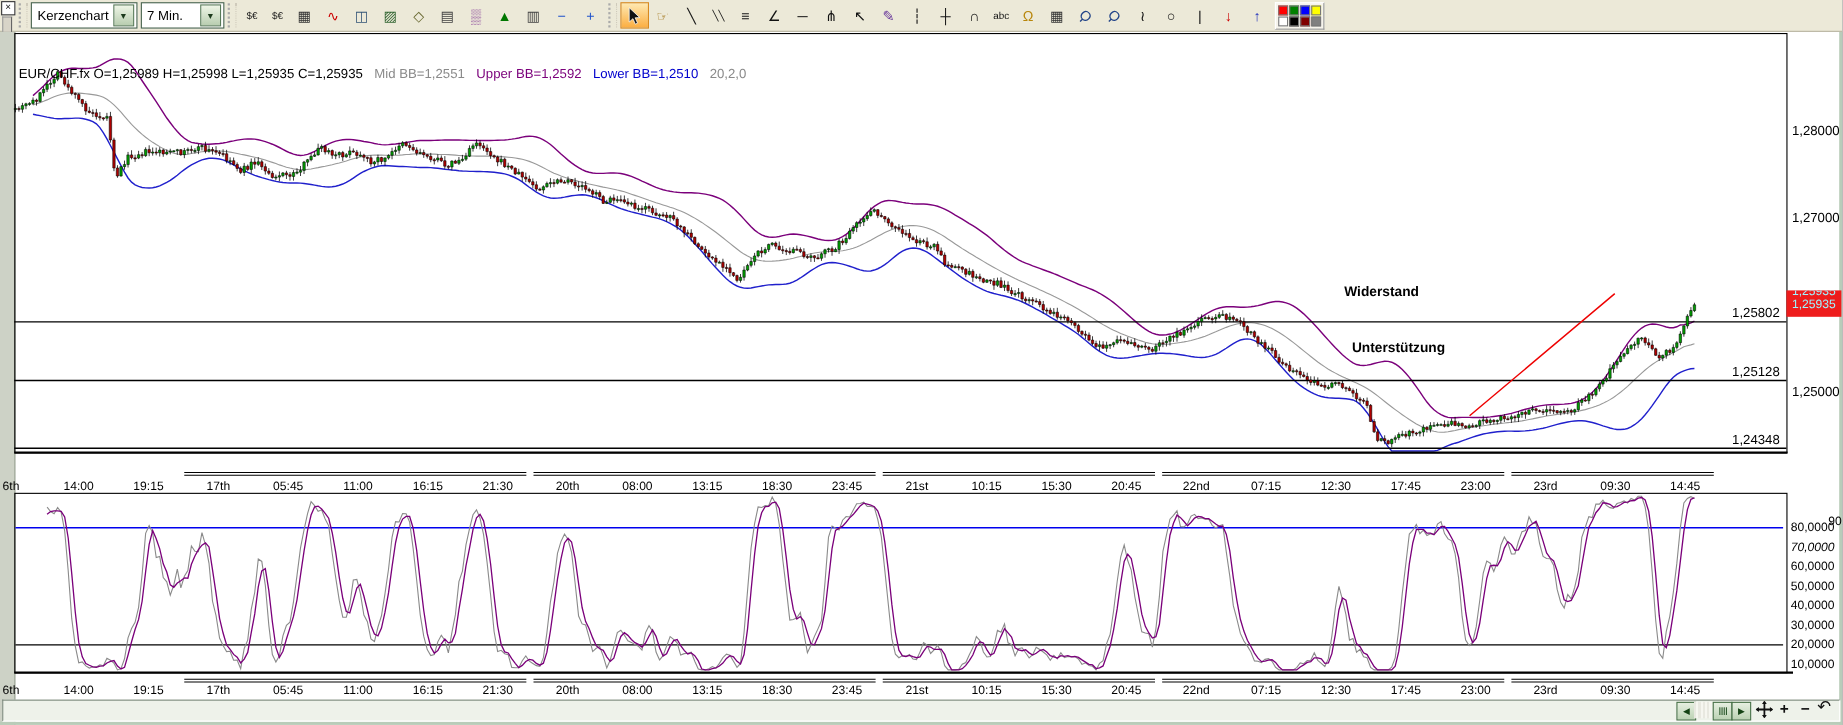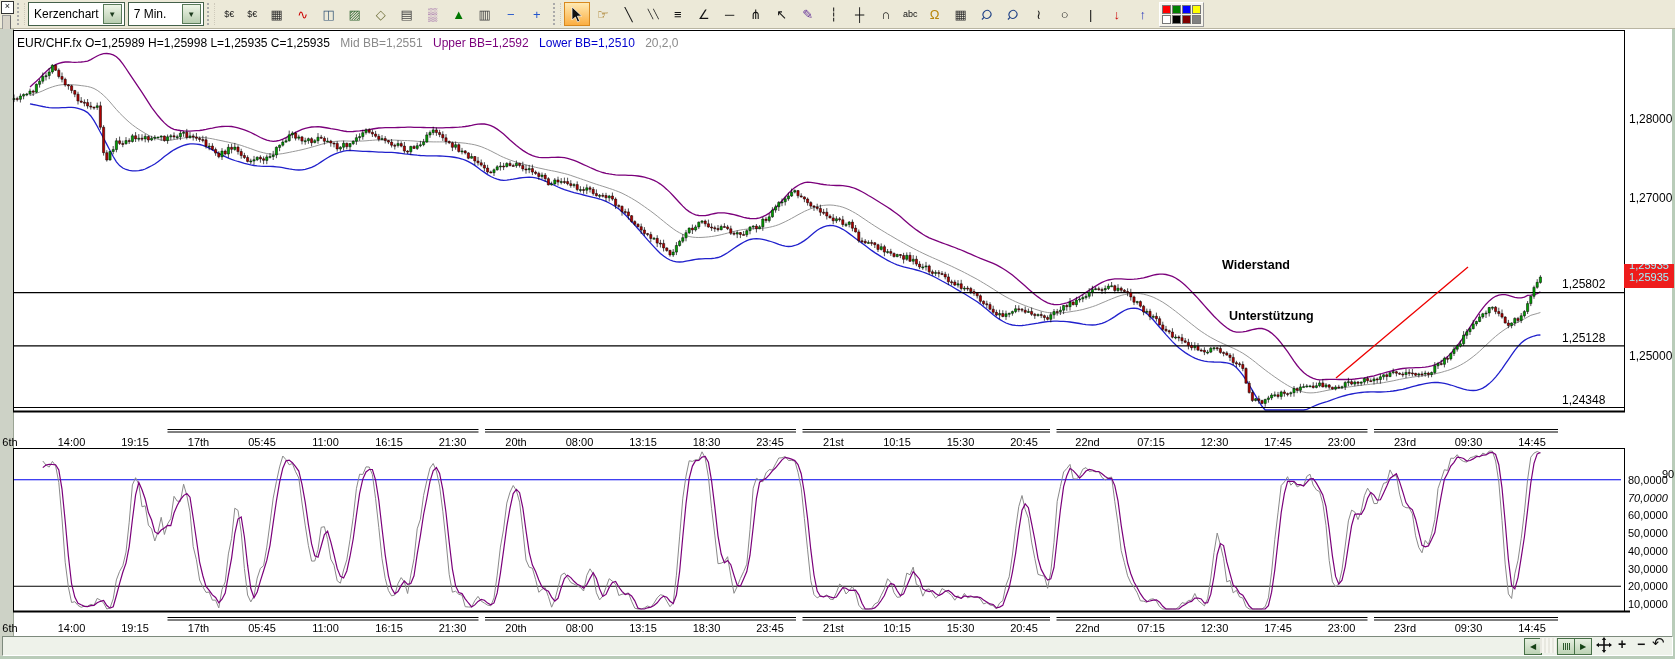--- a/index.html
+++ b/index.html
@@ -25,24 +25,24 @@
   .tb-btn.small{width:21px;}
   .tb-btn.sel{background:linear-gradient(#ffe9b2,#fbae42);border:1px solid #d8891f;}
   .palette{display:grid;grid-template-columns:repeat(4,9px);grid-auto-rows:9px;gap:1px;padding:2px;
            background:#f6f4ec;border:1px solid #999;border-top-color:#fff;border-left-color:#fff;flex:0 0 auto;}
   .palette div{border:1px solid #777;}
   
   #left-strip{left:0;top:29px;width:13px;height:630px;background:#cdd2c6;border-right:1px solid #9aa394;}
   #right-strip{left:1672px;top:29px;width:3px;height:630px;background:#b9ccb9;}
   #bottom-strip{left:0;top:656px;width:1675px;height:3px;background:#b9ccb9;}
   
-  .hdr{font-size:12px;white-space:nowrap;}
+  .hdr{font-size:12px;white-space:nowrap;margin-top:24px;}
   .hdr span{margin-right:7px;}
   .ticklbl{font-size:12px;color:#000;white-space:nowrap;}
-  .plotlbl{font-size:12px;color:#000;width:80px;white-space:nowrap;padding-left:24px;}
+  .plotlbl{font-size:12px;color:#000;width:80px;text-align:right;white-space:nowrap;}
   .lvl-name{font-size:12.5px;font-weight:bold;color:#000;white-space:nowrap;}
   .tlabel{position:absolute;font-size:11px;color:#000;transform:translateX(-50%);white-space:nowrap;}
   #badge{left:1624px;top:264px;width:50px;height:24px;background:#ee1c1c;overflow:hidden;color:#9ff3ff;
          font-size:11px;text-align:center;line-height:12px;}
   #badge .clip{margin-top:-5px;}
   
   #status-box{left:2px;top:636px;width:1671px;height:20px;background:#eef2ea;
               border:1px solid #7d8a7d;border-bottom-color:#fff;border-right-color:#fff;box-sizing:border-box;}
   #status-text{left:6px;top:640px;font-size:11px;color:#000;white-space:nowrap;}
   .nav-btn{position:absolute;width:16px;height:15px;display:flex;align-items:center;justify-content:center;

